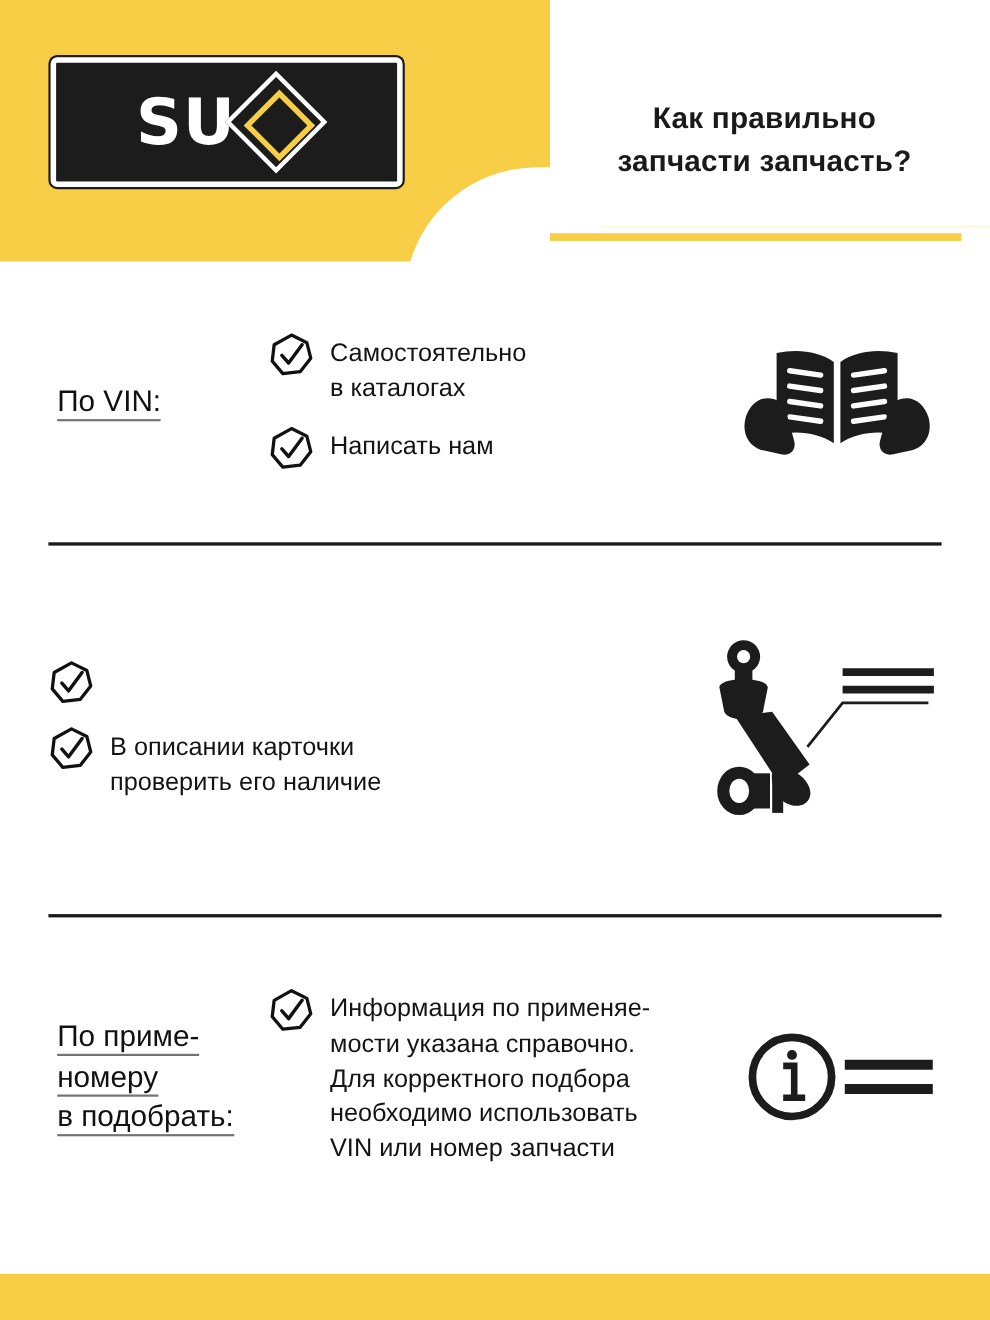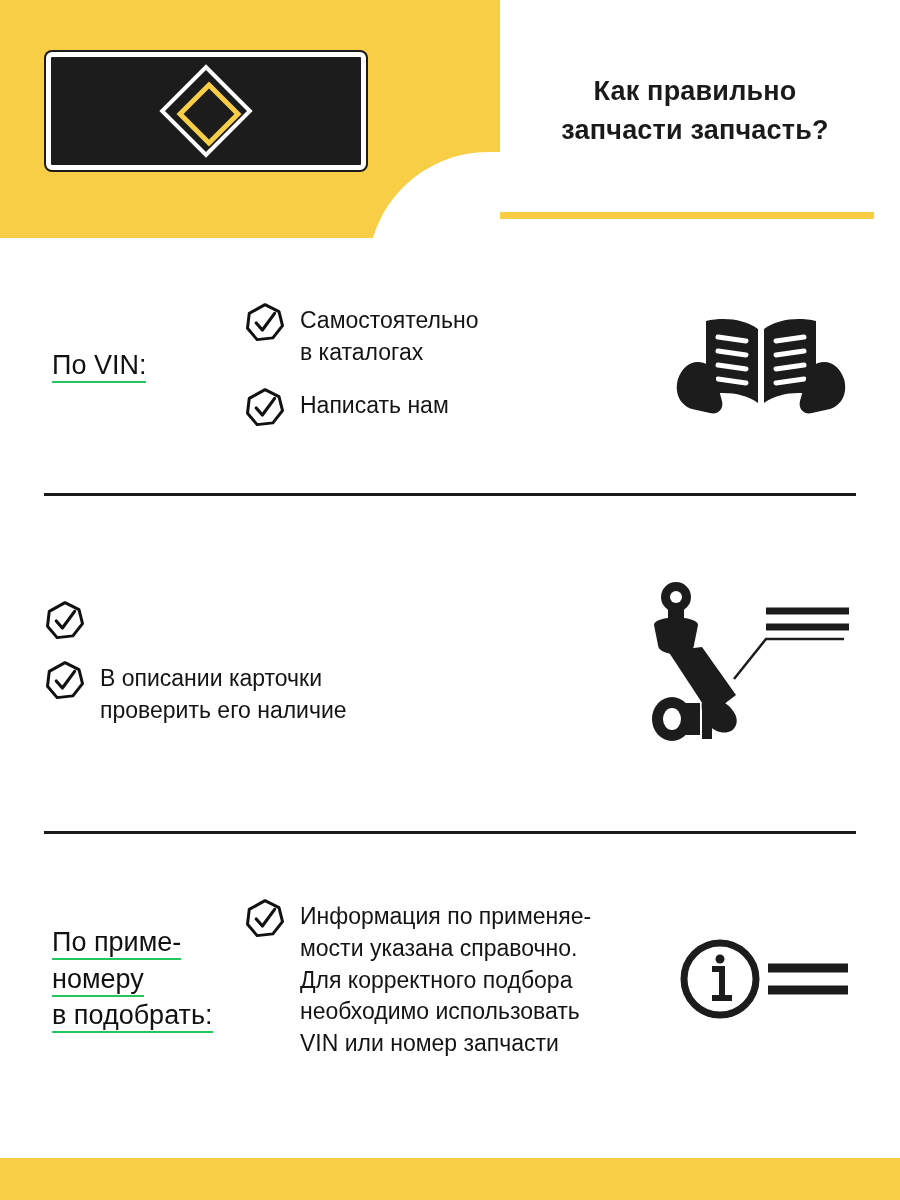--- a/index.html
+++ b/index.html
@@ -53,21 +53,21 @@
     position: absolute;
     left: 500px;
     top: 212px;
     width: 374px;
     height: 7px;
     background: #F7CE46;
   }
   .header-title {
     position: absolute;
     left: 500px;
-    top: 72px;
+    top: 88px;
     width: 390px;
     text-align: center;
     font-size: 27px;
     font-weight: bold;
     color: #1a1a1a;
     line-height: 1.45;
     letter-spacing: 0.2px;
   }
 
   
@@ -146,21 +146,21 @@
     width: 200px;
     flex: 0 0 200px;
     font-size: 27px;
     color: #111;
     line-height: 1.35;
     padding-left: 8px;
     box-sizing: border-box;
   }
   .sec-label span.u {
     display: inline;
-    border-bottom: 2px solid #22c55e;
+    border-bottom: 2px solid #737373;
     padding-bottom: 1px;
   }
   .sec-body {
     flex: 1;
     display: flex;
     align-items: center;
     justify-content: space-between;
     gap: 37px;
   }
   .bullets {
@@ -210,20 +210,21 @@
 <body>
 
 <div class="header">
   <div class="header-yellow"></div>
   <div class="header-right-white"></div>
   <div class="header-curve"></div>
   <div class="header-underline"></div>
 
   <div class="logo">
     <div class="logo-text">
+      <span>SU</span>
       <span class="logo-diamond-wrap">
         <span class="logo-diamond-outer"></span>
         <span class="logo-diamond-inner"></span>
       </span>
     </div>
   </div>
 
   <div class="header-title">
     <div>Как правильно</div>
     <div>запчасти запчасть?</div>

